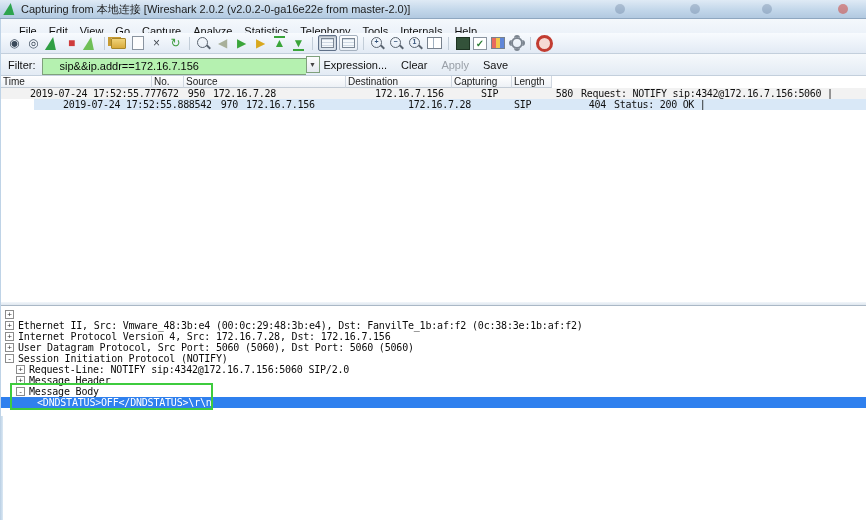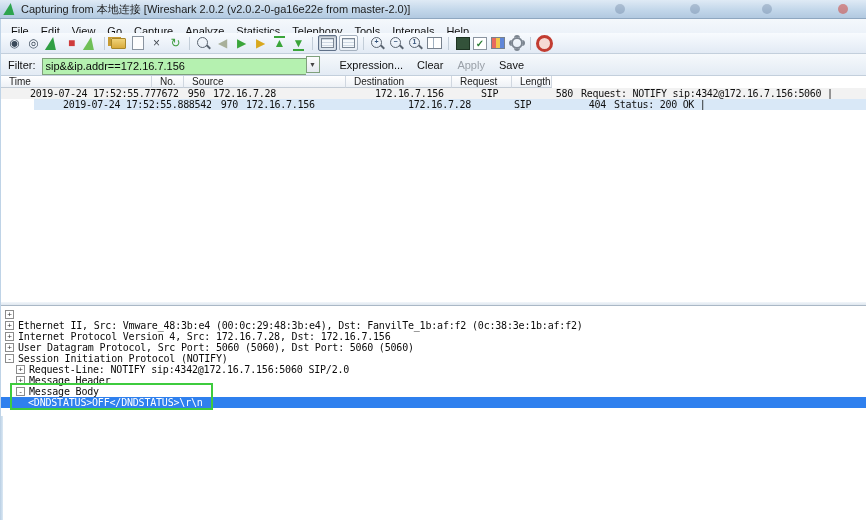--- a/index.html
+++ b/index.html
@@ -20,21 +20,21 @@
               border-left:4px solid transparent; border-right:7px solid transparent;
               border-bottom:12px solid #2da44e; transform:skewX(-16deg); }
   .title-text { font-size:11px; color:#1c1c1c; white-space:nowrap; }
   .tb-artifact { position:absolute; top:4px; width:10px; height:10px; border-radius:50%;
               background:rgba(35,65,105,.22); }
   .tb-artifact.red { background:rgba(205,55,45,.5); }
 
   
   .menubar { position:absolute; left:1px; top:19px; width:865px; height:24px;
              background:linear-gradient(#f4f8fc,#e7eef7); border-bottom:1px solid #d4dde8;
-             display:flex; align-items:center; padding-left:4px; }
+             display:flex; align-items:center; padding-left:12px; }
   .menu-item { font-size:11px; color:#111; padding:0 6px; line-height:14px; cursor:default; }
 
   
   .toolbar { position:absolute; left:1px; top:33px; width:865px; height:21px;
              background:linear-gradient(#f8fbfe,#e2eaf4); border-bottom:1px solid #c3cfdc;
              display:flex; align-items:center; padding-left:4px; }
   .tbi { position:relative; width:17px; height:17px; margin:0 1px; display:inline-flex;
          align-items:center; justify-content:center; }
   .k-sep { width:1px; height:13px; margin:0 4px; background:#c2cdd8; }
   .k-glyph { font-size:12px; line-height:17px; }
@@ -71,33 +71,33 @@
   .bottombar::after { content:""; position:absolute; bottom:1px; left:3px; width:11px; height:2px; background:currentColor; }
 
   
   .filterbar { position:absolute; left:1px; top:54px; width:865px; height:22px;
                background:linear-gradient(#f6f9fc,#e3ebf4); border-bottom:1px solid #c3cfdc;
                display:flex; align-items:center; }
   .filter-label { font-size:11px; color:#111; margin:0 6px 0 7px; }
   .filter-input-wrap { position:relative; width:278px; height:17px; }
   .filter-input { width:264px; height:17px; background:#b5f1b0; border:1px solid #7fa07c;
                border-right:none; font-size:11px; font-family:"Liberation Sans",sans-serif;
-               padding:0 3px; color:#0a0a0a; outline:none; }
+               padding:0 17px; color:#0a0a0a; outline:none; }
   .filter-drop { position:absolute; right:0; top:0; width:14px; height:17px; background:linear-gradient(#fdfdfd,#e4e9ef);
                border:1px solid #7fa07c; font-size:7px; line-height:15px; text-align:center; color:#444; }
-  .filter-buttons { display:flex; align-items:flex-start; margin-left:20px; }
+  .filter-buttons { display:flex; align-items:flex-start; margin-left:4px; }
   .fbtn { font-size:11px; color:#111; margin-right:14px; cursor:default; }
   .fbtn.disabled { color:#9aa0a8; }
 
   
   .packet-list { position:absolute; left:1px; top:76px; width:865px; height:227px; background:#fff; }
   .pl-header { display:grid; grid-template-columns:151px 32px 162px 106px 60px 40px 1fr; height:12px; }
   .pl-header .hcell { background:linear-gradient(#ffffff,#edf1f6); border-right:1px solid #d0d7e0;
                border-bottom:1px solid #c2cbd5; font-size:10px; line-height:12px; color:#222;
-               padding-left:8px; overflow:hidden; white-space:nowrap; }
+               padding-left:2px; overflow:hidden; white-space:nowrap; }
   .prow { display:grid; grid-template-columns:151px 32px 162px 106px 60px 40px 1fr; height:11px;
                font-family:"DejaVu Sans Mono","Liberation Mono",monospace; font-size:10px;
                letter-spacing:-0.3px; line-height:11px; color:#101010; white-space:nowrap;padding-left:26px; }
   .prow > div { overflow:hidden; padding-left:3px; }
   .prow .c-no, .prow .c-length { text-align:right; padding-right:5px; padding-left:0; }
   .row-selected-unfocused { background:#f2f2f2; }
   .row-udp { background:#d9e8f7;margin-left:33px; }
 
   
   .splitter { position:absolute; left:1px; top:302px; width:865px; height:4px;
@@ -201,21 +201,21 @@
       </span>
   </div>
 
   <div class="packet-list">
     <div class="pl-header">
 
     <div class="hcell">Time</div>
         <div class="hcell">No.</div>
         <div class="hcell">Source</div>
         <div class="hcell">Destination</div>
-        <div class="hcell">Request</div>
+        <div class="hcell">Capturing</div>
         <div class="hcell">Length</div>
       </div>
     <div>
 
     <div class="prow row-selected-unfocused">
           <div class="c-time">2019-07-24 17:52:55.777672</div>
           <div class="c-no">950</div>
           <div class="c-source">172.16.7.28</div>
           <div class="c-dest">172.16.7.156</div>
           <div class="c-proto">SIP</div>
@@ -262,21 +262,21 @@
         <span class="dtext">Request-Line: NOTIFY sip:4342@172.16.7.156:5060 SIP/2.0</span>
       </div>
       <div class="drow" style="padding-left: 15px;">
         <span class="expander">+</span>
         <span class="dtext">Message Header</span>
       </div>
       <div class="drow" style="padding-left: 15px;">
         <span class="expander">-</span>
         <span class="dtext">Message Body</span>
       </div>
-      <div class="drow selected" style="padding-left: 14px;">
+      <div class="drow selected" style="padding-left: 23px;">
         <span class="expander" style="visibility: hidden;"></span>
         <span class="dtext">&lt;DNDSTATUS&gt;OFF&lt;/DNDSTATUS&gt;\r\n</span>
       </div>
     </div>
 
   <div class="annotation-box"></div>
 
 </div>
 
 </body></html>

